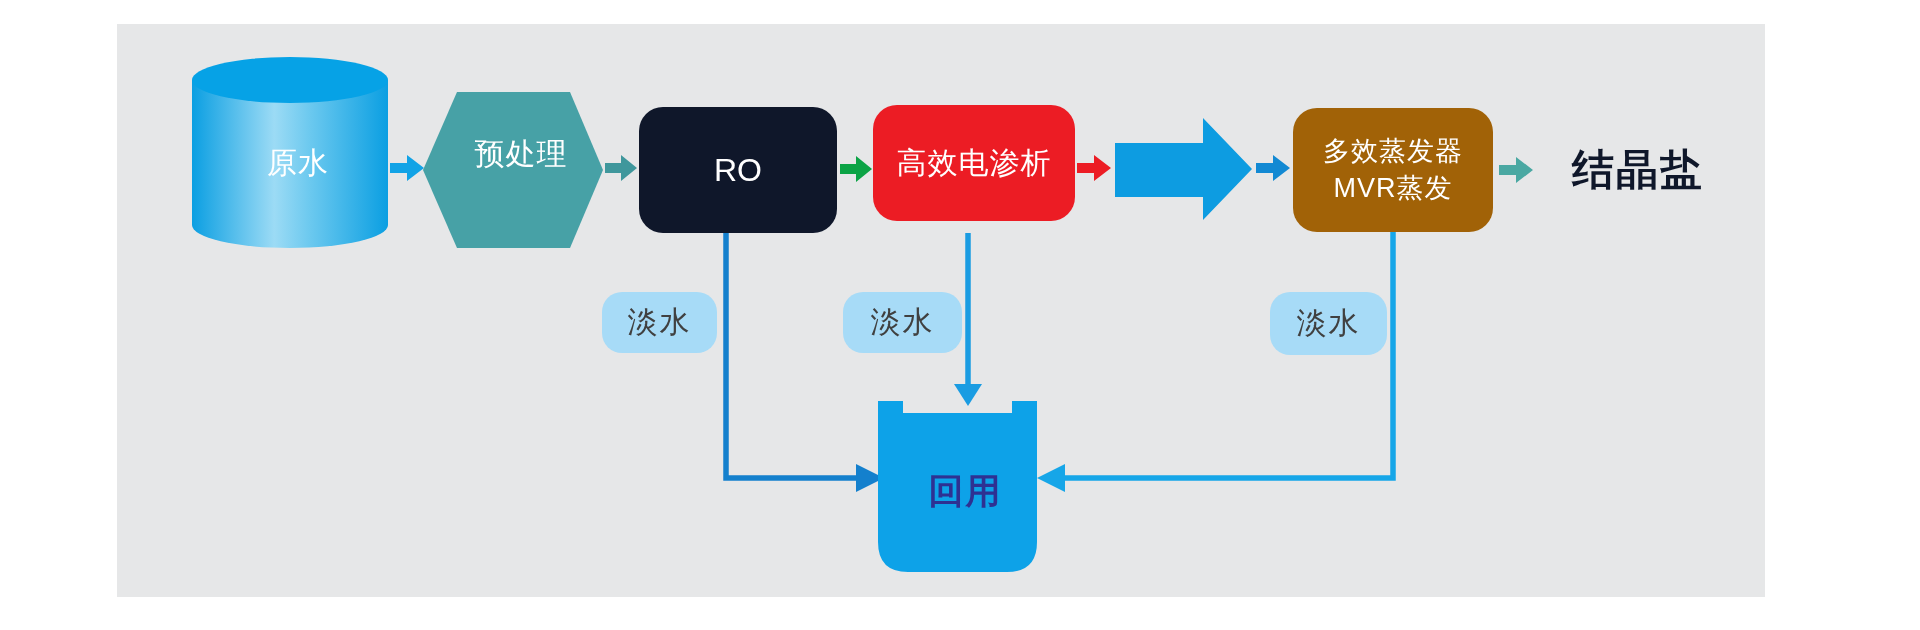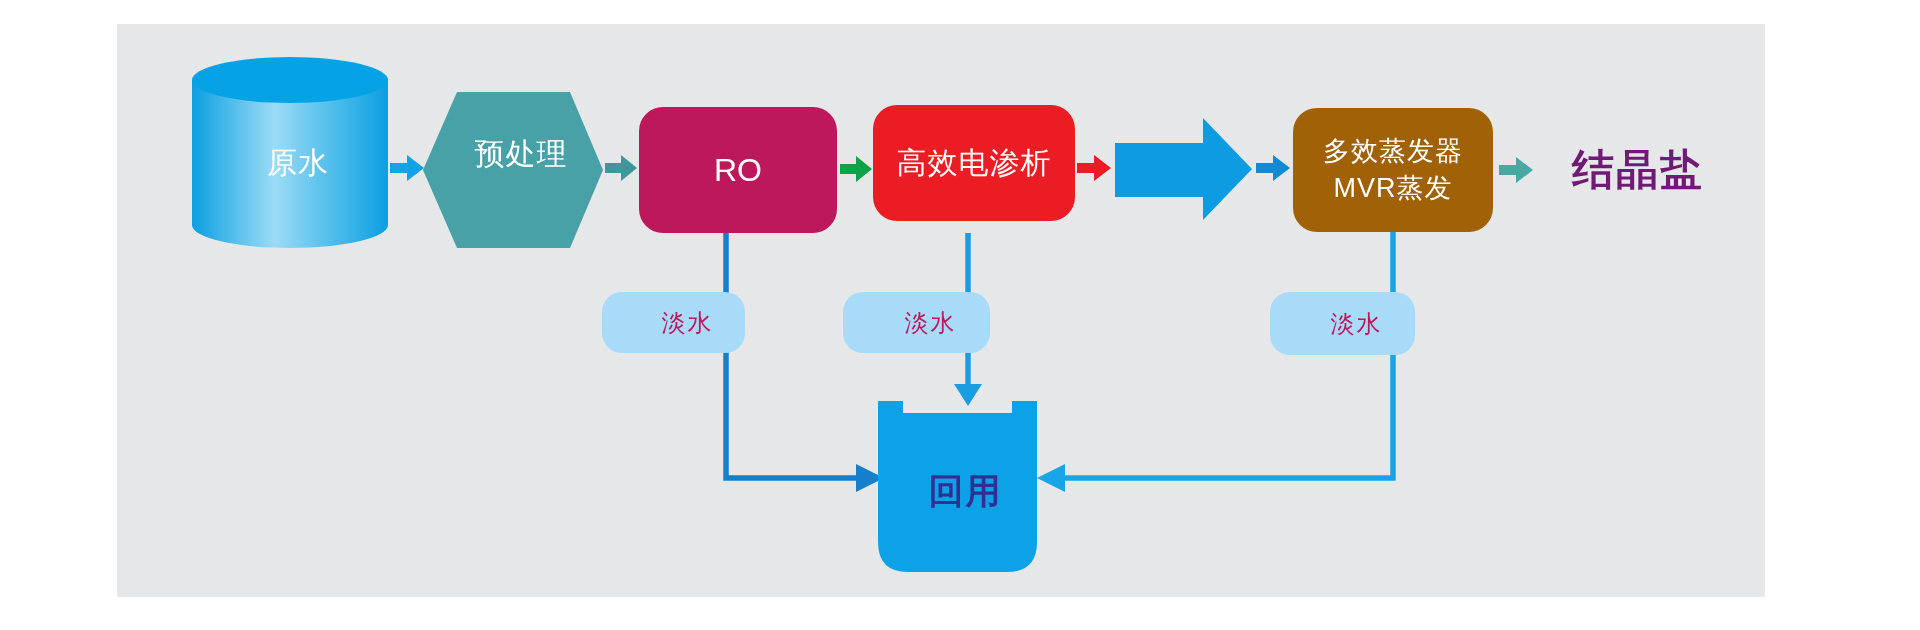--- a/index.html
+++ b/index.html
@@ -6,32 +6,32 @@
   .canvas{
     position:relative;width:1920px;height:630px;overflow:hidden;
     font-family:"Liberation Sans","DejaVu Sans",sans-serif;background:#ffffff;
   }
   .bg{position:absolute;left:117px;top:24px;width:1648px;height:573px;background:#e6e7e8;}
   svg.layer{position:absolute;left:0;top:0;width:1920px;height:630px;}
   .lbl{position:absolute;display:flex;align-items:center;justify-content:center;
        color:#ffffff;font-size:30px;letter-spacing:1px;white-space:nowrap;margin-left:8px;}
   .box{position:absolute;border-radius:24px;display:flex;flex-direction:column;
        align-items:center;justify-content:center;color:#ffffff;}
-  .box-ro{left:639px;top:107px;width:198px;height:126px;background:#be185d;font-size:32px;}
+  .box-ro{left:639px;top:107px;width:198px;height:126px;background:#0f172a;font-size:32px;}
   .box-red{left:873px;top:105px;width:202px;height:116px;background:#ec1c24;font-size:30px;letter-spacing:1px;}
   .box-green{left:1293px;top:108px;width:200px;height:124px;background:#a16207;font-size:27px;line-height:37px;letter-spacing:1px;}
   .badge{position:absolute;background:#a7dbf7;border-radius:20px;display:flex;
-         align-items:center;justify-content:center;color:#be185d;font-size:24px;letter-spacing:2px;padding-left:28px;}
+         align-items:center;justify-content:center;color:#404040;font-size:30px;letter-spacing:2px;}
   .badge-1{left:602px;top:292px;width:115px;height:61px;}
   .badge-2{left:843px;top:292px;width:119px;height:61px;}
   .badge-3{left:1270px;top:292px;width:117px;height:63px;}
   .t-raw{left:192px;top:80px;width:196px;height:167px;}
   .t-pre{left:423px;top:92px;width:180px;height:124px;}
   .t-conc{left:1115px;top:143px;width:90px;height:54px;}
-  .t-salt{left:1540px;top:140px;width:180px;height:60px;color:#701a75;font-size:42px;font-weight:600;letter-spacing:2px;}
+  .t-salt{left:1540px;top:140px;width:180px;height:60px;color:#0f172a;font-size:42px;font-weight:600;letter-spacing:2px;}
   .t-reuse{left:878px;top:410px;width:159px;height:162px;color:#2e3192;font-size:35px;font-weight:600;letter-spacing:2px;}
 </style>
 </head>
 <body>
 
 <div class="canvas">
   <div class="bg"></div>
 
   <svg class="layer" viewBox="0 0 1920 630">
     <defs>

